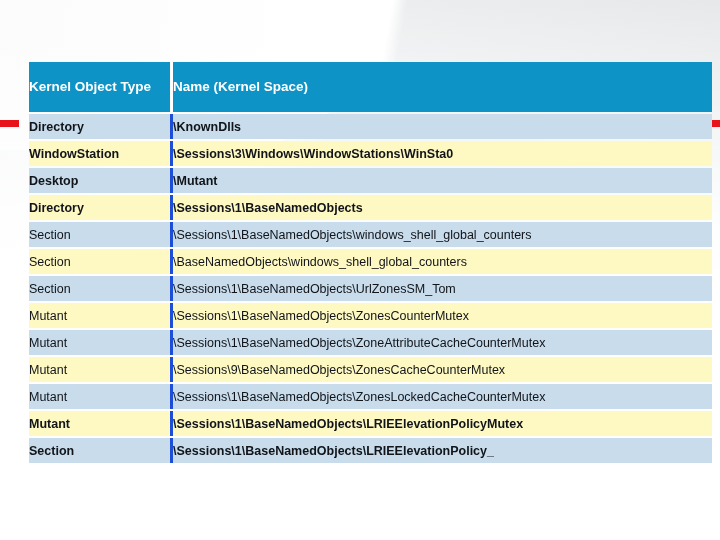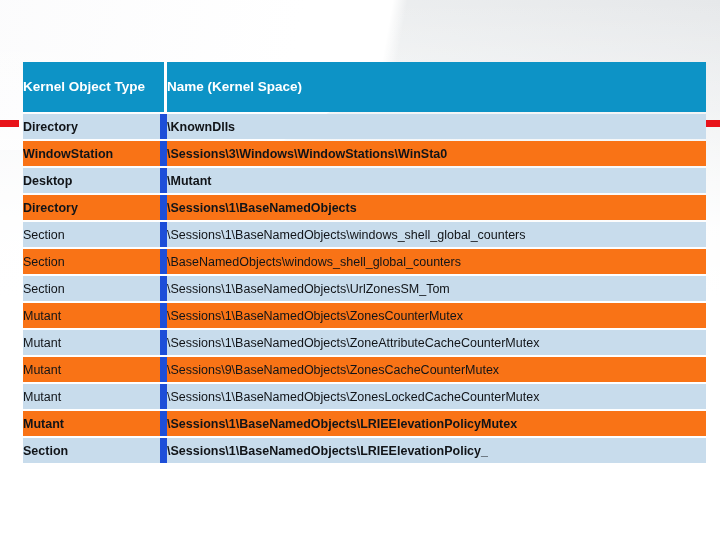--- a/index.html
+++ b/index.html
@@ -72,21 +72,21 @@
     position: absolute;
     height: 7px;
     background: #e8131a;
   }
   .accent-dash.left  { left: 0px;   top: 120px; width: 19px; }
   .accent-dash.right { right: 0px;  top: 120px; width: 18px; }
 
   
   #kernel-table {
     position: absolute;
-    left: 23px;
+    left: 29px;
     top: 60px;
     width: 683px;
     border-collapse: separate;
     border-spacing: 0px 2px;
     table-layout: fixed;
   }
   #kernel-table col.c-type { width: 144px; }
   #kernel-table col.c-name { width: 539px; }
 
   #kernel-table th,
@@ -108,33 +108,33 @@
   }
   thead th.th-name {
     border-right: none;
     padding-left: 12px;
   }
 
   tbody tr td {
     height: 25px;
     font-size: 12.5px;
     color: #111418;
-    border-right: 7px solid #1d4ed8;
+    border-right: 3px solid #1d4ed8;
     padding: 1px 0 2px 10px;
     white-space: nowrap;
     overflow: hidden;
   }
   tbody tr td.cell-name {
     border-right: none;
     padding-left: 12px;
   }
 
   
   tbody tr.band-a td { background: #c8dcec; }
-  tbody tr.band-b td { background: #f97316; }
+  tbody tr.band-b td { background: #fef9c3; }
 
   
   tbody tr.w-bold td   { font-weight: bold; }
   tbody tr.w-normal td { font-weight: normal; }
 
   
   #verizon-logo {
     position: absolute;
     left: 551px;
     top: 478px;

